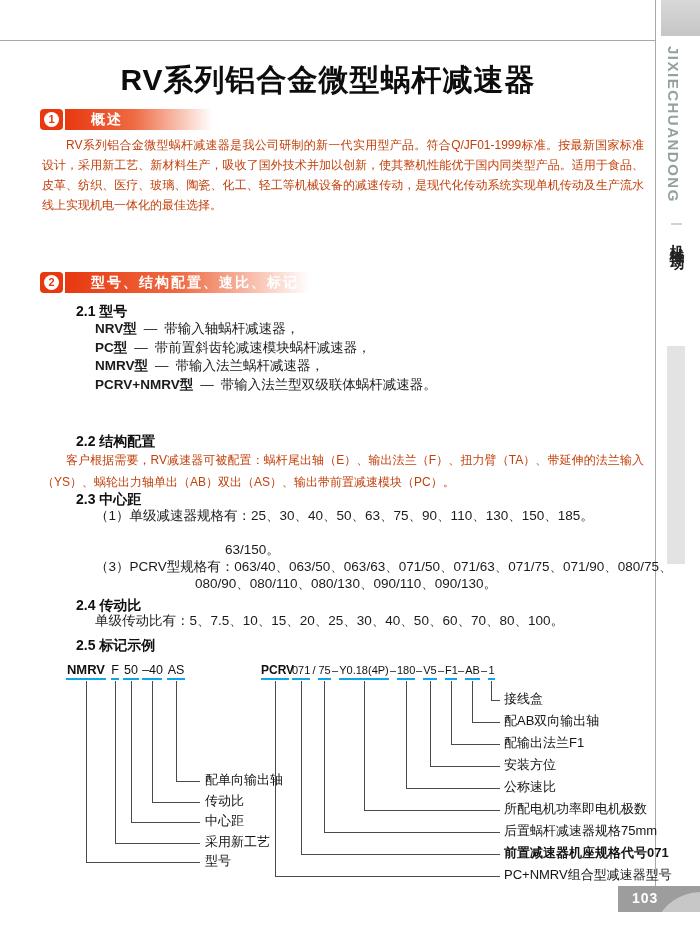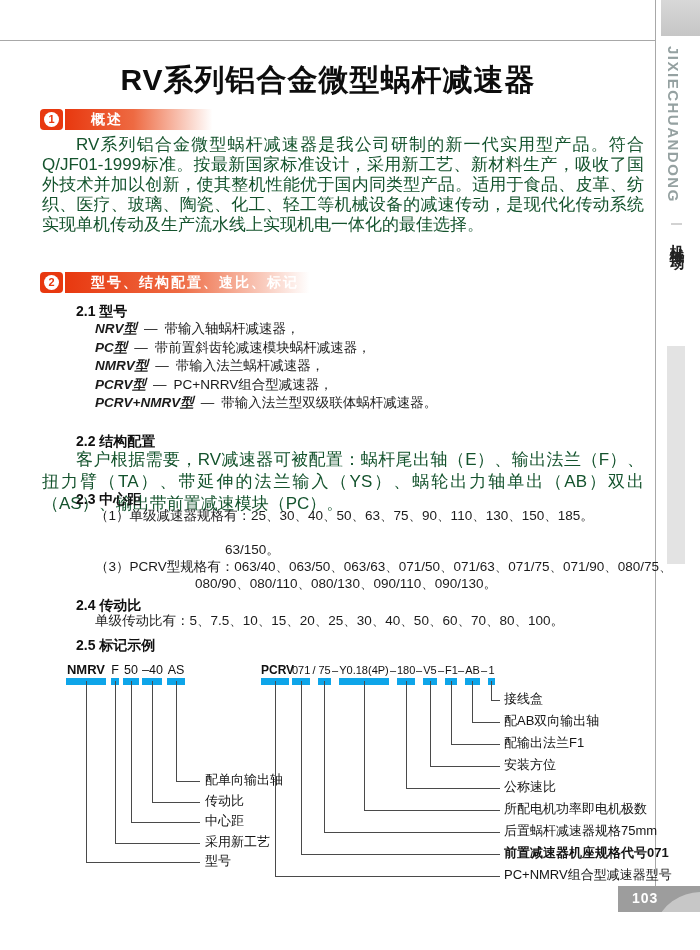--- a/index.html
+++ b/index.html
@@ -28,32 +28,32 @@
   
   .sec{position:absolute;left:40px;display:flex;height:21px;}
   .badge{width:23px;height:21px;background:#e8380f;border-radius:4px;display:flex;align-items:center;justify-content:center;margin-right:2px;flex:none;}
   .badge-circle{display:block;width:15px;height:15px;background:#fff;border-radius:50%;color:#e8380f;font-size:11px;font-weight:bold;line-height:15px;text-align:center;}
   .secbar{height:21px;display:flex;align-items:center;}
   .secbar.w1{width:152px;background:linear-gradient(90deg,#e8380f 0%,#ee6a42 45%,rgba(255,244,240,0) 97%);}
   .secbar.w2{width:252px;background:linear-gradient(90deg,#e8380f 0%,#ee6a42 45%,rgba(255,244,240,0) 97%);}
   .sectitle{color:#fff;font-weight:bold;font-size:14px;padding-left:26px;letter-spacing:2px;white-space:nowrap;}
 
   
-  .para{position:absolute;left:42px;width:602px;font-size:17px;line-height:20px;text-align:justify;color:#14532d;}
+  .para{position:absolute;left:42px;width:602px;font-size:12px;line-height:20px;text-align:justify;color:#c2410c;}
   .indent{text-indent:2em;}
   .h2{position:absolute;left:76px;font-size:14px;font-weight:bold;color:#101010;white-space:nowrap;}
   .mlist{position:absolute;left:95px;top:320px;font-size:13.5px;line-height:18.5px;}
-  .mname{font-weight:bold;font-style:italic;}
+  .mname{font-weight:bold;}
   .msep{margin:0 7px;}
   .citem{position:absolute;left:95px;font-size:13.5px;white-space:nowrap;color:#1b1b1b;}
 
   
   .dheader{position:absolute;white-space:nowrap;}
   .dtok{display:inline-block;text-align:center;font-size:11px;white-space:nowrap;height:15px;line-height:15px;vertical-align:top;color:#111;}
-  .dtok.u{border-bottom:7px solid #0ea5e9;}
+  .dtok.u{border-bottom:2px solid #0ea5e9;}
   .dtok.b{font-weight:bold;font-size:12px;}
   .lg .dtok{font-size:12.5px;height:16px;line-height:16px;}
   .lg .dtok.b{font-size:13px;}
   .vl{position:absolute;width:1px;background:#4a4a4a;}
   .hl{position:absolute;height:1px;background:#4a4a4a;}
   .dlabel{position:absolute;font-size:13px;line-height:16px;white-space:nowrap;color:#141414;}
 </style>
 </head>
 <body>
 
@@ -92,21 +92,20 @@
     <div class="secbar w2">
       <span class="sectitle">型号、结构配置、速比、标记</span>
     </div>
   </div>
 
   <div class="h2" style="top:303px">2.1 型号</div>
   <div class="mlist">
     <div><span class="mname">NRV型</span><span class="msep">—</span><span>带输入轴蜗杆减速器，</span></div>
     <div><span class="mname">PC型</span><span class="msep">—</span><span>带前置斜齿轮减速模块蜗杆减速器，</span></div>
     <div><span class="mname">NMRV型</span><span class="msep">—</span><span>带输入法兰蜗杆减速器，</span></div>
-    <div><span class="mname">PCRV型</span><span class="msep">—</span><span>PC+NRRV组合型减速器，</span></div>
     <div><span class="mname">PCRV+NMRV型</span><span class="msep">—</span><span>带输入法兰型双级联体蜗杆减速器。</span></div>
   </div>
 
   <div class="h2" style="top:433px">2.2 结构配置</div>
   <div class="para indent" style="top:449px;line-height:22px">客户根据需要，RV减速器可被配置：蜗杆尾出轴（E）、输出法兰（F）、扭力臂（TA）、带延伸的法兰输入（YS）、蜗轮出力轴单出（AB）双出（AS）、输出带前置减速模块（PC）。</div>
 
   <div class="h2" style="top:491px">2.3 中心距</div>
   <div class="citem" style="top:507px">（1）单级减速器规格有：25、30、40、50、63、75、90、110、130、150、185。</div>
   <div class="citem" style="top:541px;left:225px">63/150。</div>
   <div class="citem" style="top:558px">（3）PCRV型规格有：063/40、063/50、063/63、071/50、071/63、071/75、071/90、080/75、</div>

